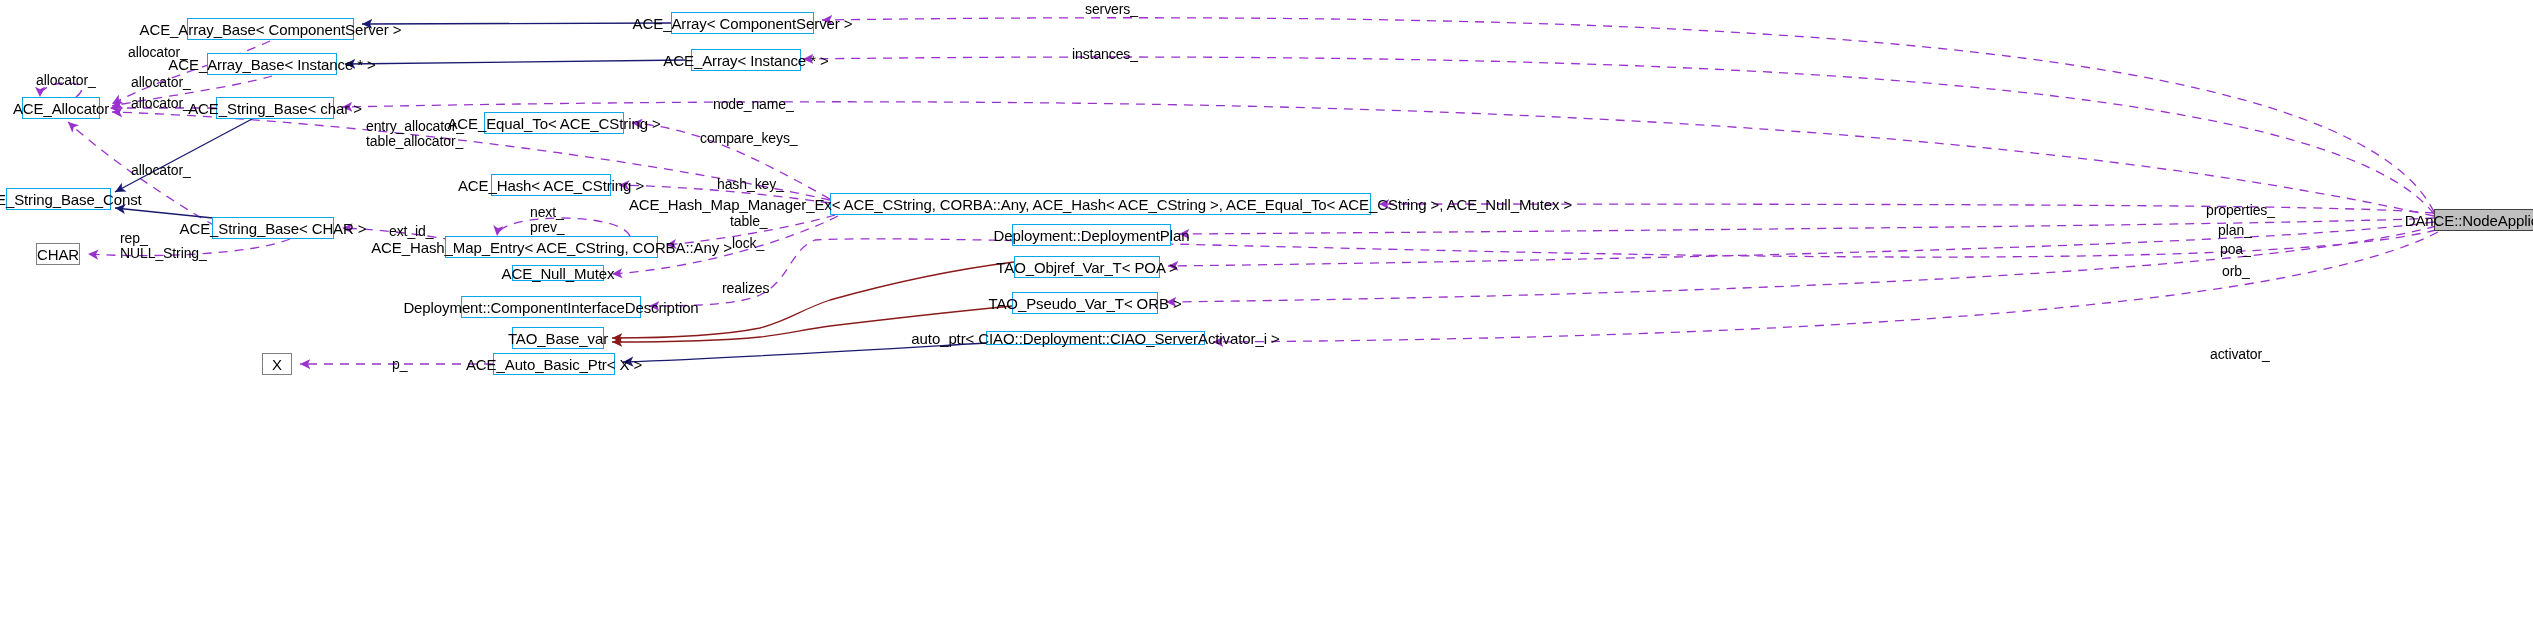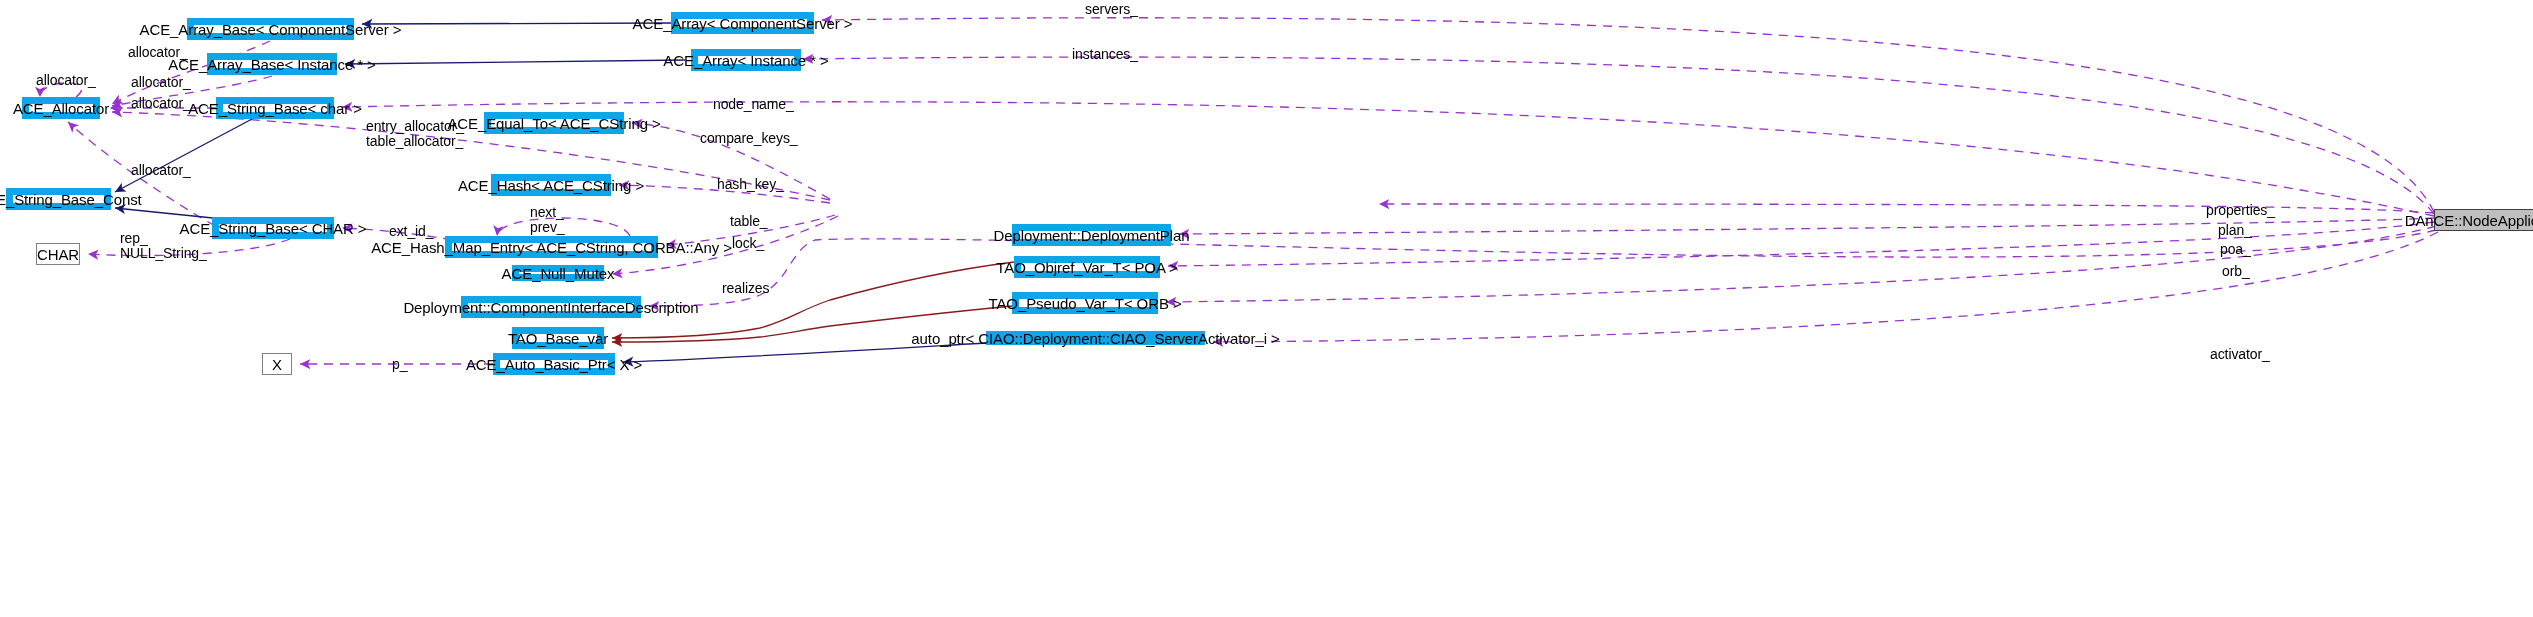--- a/index.html
+++ b/index.html
@@ -19,21 +19,21 @@
   #edges {
     position: absolute;
     left: 0; top: 0;
     width: 2533px;
     height: 617px;
     pointer-events: none;
   }
   .node {
     position: absolute;
     box-sizing: border-box;
-    border: 7px solid #0ea5e9;
+    border: 1px solid #0ea5e9;
     background: #ffffff;
     color: #000000;
     font-size: 15px;
     line-height: 1;
     display: flex;
     align-items: center;
     justify-content: center;
     white-space: nowrap;
     letter-spacing: -0.1px;
     padding: 0 6px;
@@ -135,20 +135,21 @@
   </svg>
 <div class="node" style="left: 187px; top: 18px; width: 167px; height: 22px;">ACE_Array_Base&lt; ComponentServer &gt;</div>
     <div class="node" style="left: 671px; top: 12px; width: 143px; height: 22px;">ACE_Array&lt; ComponentServer &gt;</div>
     <div class="node" style="left: 207px; top: 53px; width: 130px; height: 22px;">ACE_Array_Base&lt; Instance * &gt;</div>
     <div class="node" style="left: 691px; top: 49px; width: 110px; height: 22px;">ACE_Array&lt; Instance * &gt;</div>
     <div class="node" style="left: 22px; top: 97px; width: 78px; height: 22px;">ACE_Allocator</div>
     <div class="node" style="left: 216px; top: 97px; width: 118px; height: 22px;">ACE_String_Base&lt; char &gt;</div>
     <div class="node" style="left: 484px; top: 112px; width: 140px; height: 22px;">ACE_Equal_To&lt; ACE_CString &gt;</div>
     <div class="node" style="left: 6px; top: 188px; width: 105px; height: 22px;">ACE_String_Base_Const</div>
     <div class="node" style="left: 491px; top: 174px; width: 120px; height: 22px;">ACE_Hash&lt; ACE_CString &gt;</div>
+    <div class="node" style="left: 830px; top: 193px; width: 541px; height: 22px;">ACE_Hash_Map_Manager_Ex&lt; ACE_CString, CORBA::Any, ACE_Hash&lt; ACE_CString &gt;, ACE_Equal_To&lt; ACE_CString &gt;, ACE_Null_Mutex &gt;</div>
     <div class="node focus" style="left: 2434px; top: 209px; width: 143px; height: 22px;">DAnCE::NodeApplication_Impl</div>
     <div class="node" style="left: 212px; top: 217px; width: 122px; height: 22px;">ACE_String_Base&lt; CHAR &gt;</div>
     <div class="node" style="left: 445px; top: 236px; width: 213px; height: 22px;">ACE_Hash_Map_Entry&lt; ACE_CString, CORBA::Any &gt;</div>
     <div class="node" style="left: 1012px; top: 224px; width: 159px; height: 22px;">Deployment::DeploymentPlan</div>
     <div class="node plain" style="left: 36px; top: 243px; width: 44px; height: 22px;">CHAR</div>
     <div class="node" style="left: 1014px; top: 256px; width: 146px; height: 22px;">TAO_Objref_Var_T&lt; POA &gt;</div>
     <div class="node" style="left: 512px; top: 265px; width: 92px; height: 16px;">ACE_Null_Mutex</div>
     <div class="node" style="left: 1012px; top: 292px; width: 146px; height: 22px;">TAO_Pseudo_Var_T&lt; ORB &gt;</div>
     <div class="node" style="left: 461px; top: 296px; width: 180px; height: 22px;">Deployment::ComponentInterfaceDescription</div>
     <div class="node" style="left: 512px; top: 327px; width: 92px; height: 22px;">TAO_Base_var</div>

